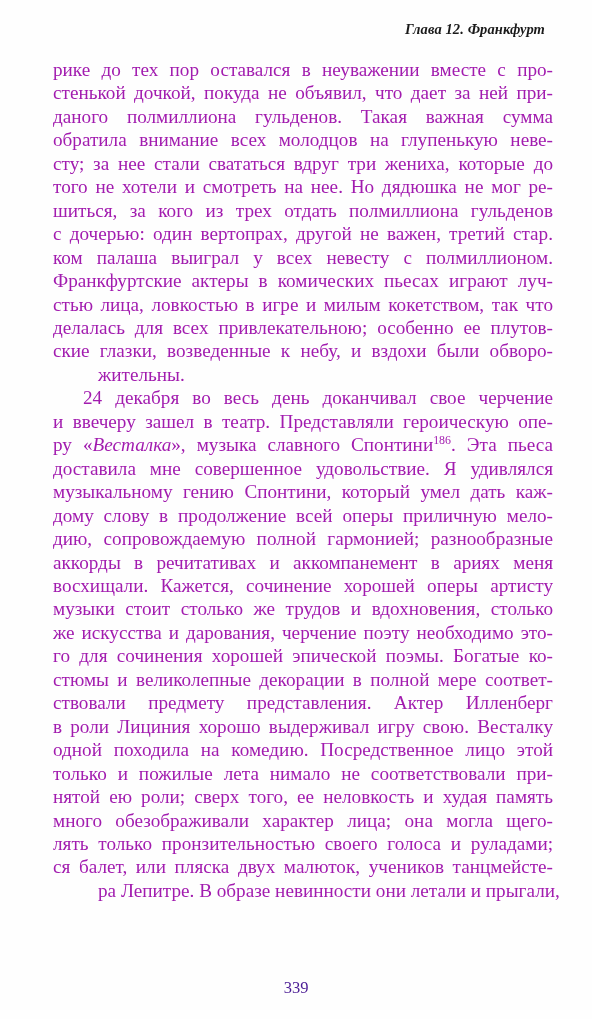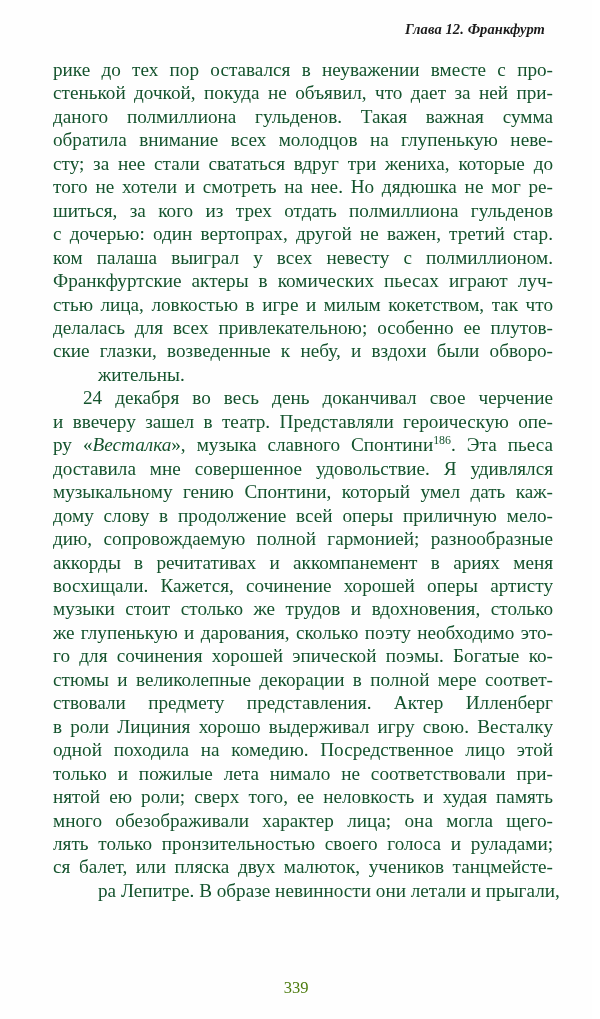--- a/index.html
+++ b/index.html
@@ -30,21 +30,21 @@
   .text-block {
     position: absolute;
     top: 58px;
     left: 53px;
     width: 500px;
   }
   .para {
     margin: 0;
     font-size: 19.2px;
     line-height: 23.45px;
-    color: #14532d;
+    color: #a21caf;
     text-align: justify;
     text-align-last: left;
   }
   
   .line {
     display: block;
     white-space: pre;
     text-align: justify;
     text-align-last: justify;
   }
@@ -64,21 +64,21 @@
     vertical-align: super;
     line-height: 0;
   }
   .folio {
     position: absolute;
     left: 0;
     right: 0;
     top: 978px;
     text-align: center;
     font-size: 16.5px;
-    color: #4d7c0f;
+    color: #4c1d95;
   }
 </style>
 </head>
 <body>
 
 <div class="page" style="background: rgb(254, 254, 254);">
 
   <div class="running-head">Глава 12. Франкфурт</div>
 
   <div class="text-block">
@@ -102,21 +102,21 @@
         <span class="line"><span class="ind"></span>24 декабря во весь день доканчивал свое черчение</span>
         <span class="line">и ввечеру зашел в театр. Представляли героическую опе-</span>
         <span class="line">ру «<span class="ital">Весталка</span>», музыка славного Спонтини<sup>186</sup>. Эта пьеса</span>
         <span class="line">доставила мне совершенное удовольствие. Я удивлялся</span>
         <span class="line">музыкальному гению Спонтини, который умел дать каж-</span>
         <span class="line">дому слову в продолжение всей оперы приличную мело-</span>
         <span class="line">дию, сопровождаемую полной гармонией; разнообразные</span>
         <span class="line">аккорды в речитативах и аккомпанемент в ариях меня</span>
         <span class="line">восхищали. Кажется, сочинение хорошей оперы артисту</span>
         <span class="line">музыки стоит столько же трудов и вдохновения, столько</span>
-        <span class="line">же глупенькую и дарования, сколько поэту необходимо это-</span>
+        <span class="line">же искусства и дарования, черчение поэту необходимо это-</span>
         <span class="line">го для сочинения хорошей эпической поэмы. Богатые ко-</span>
         <span class="line">стюмы и великолепные декорации в полной мере соответ-</span>
         <span class="line">ствовали предмету представления. Актер Илленберг</span>
         <span class="line">в роли Лициния хорошо выдерживал игру свою. Весталку</span>
         <span class="line">одной походила на комедию. Посредственное лицо этой</span>
         <span class="line">только и пожилые лета нимало не соответствовали при-</span>
         <span class="line">нятой ею роли; сверх того, ее неловкость и худая память</span>
         <span class="line">много обезображивали характер лица; она могла щего-</span>
         <span class="line">лять только пронзительностью своего голоса и руладами;</span>
         <span class="line">ся балет, или пляска двух малюток, учеников танцмейсте-</span>

